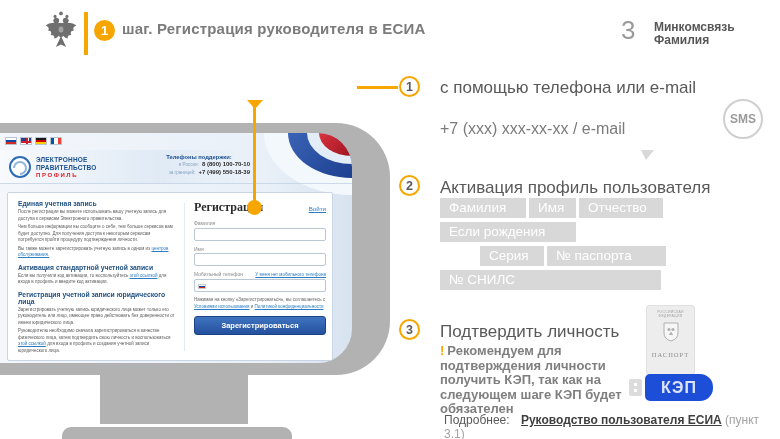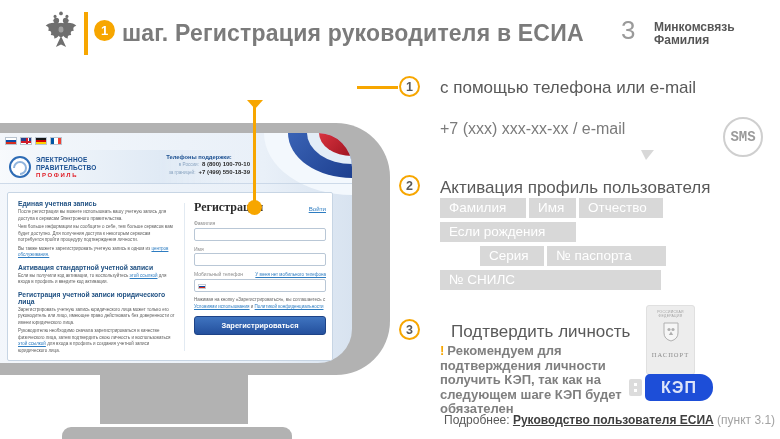--- a/index.html
+++ b/index.html
@@ -9,21 +9,21 @@
     overflow:hidden; font-family:"Liberation Sans", sans-serif;
   }
   .abs { position:absolute; }
 
   
   .eagle { left:44px; top:8px; width:34px; height:44px; }
   .hdr-bar { left:84px; top:12px; width:4px; height:43px; background:#F7A600; }
   .title-badge { left:94px; top:20px; width:21px; height:21px; border-radius:50%;
     background:#F7A600; color:#fff; font-weight:bold; font-size:13px;
     display:flex; align-items:center; justify-content:center; }
-  .page-title { left:122px; top:20px; font-size:23px; font-weight:bold; color:#7b7b7b; letter-spacing:.2px; }
+  .page-title { left:122px; top:20px; font-size:15px; font-weight:bold; color:#7b7b7b; letter-spacing:.2px; }
   .page-num { left:621px; top:15px; font-size:26px; color:#9a9a9a; }
   .ministry { left:654px; top:21px; font-size:12px; font-weight:bold; color:#565656; line-height:13px; }
 
   
   .url-banner { left:10px; top:72px; width:346px; height:29px; background:#F7A600;
     color:#fff; font-weight:bold; font-size:16.5px; display:flex; align-items:center;
     padding-left:17px; z-index:30; }
   .banner-tail { left:247px; top:100px; width:0; height:0; z-index:30;
     border-left:8px solid transparent; border-right:8px solid transparent; border-top:9px solid #F7A600; }
   .conn-h { left:357px; top:86px; width:41px; height:3px; background:#F7A600; z-index:30; }
@@ -96,30 +96,30 @@
   .reg-btn { margin-top:5px; height:19px; border:1px solid #1d4387; border-radius:3px;
     background:linear-gradient(#3f74c0,#24509d); color:#fff; font-weight:bold; font-size:7.5px;
     display:flex; align-items:center; justify-content:center; cursor:pointer; }
 
   
   .step-circle { left:399px; width:21px; height:21px; border:2.5px solid #F7A600; border-radius:50%;
     background:#fff; color:#5a5a5a; font-weight:bold; font-size:12.5px;
     display:flex; align-items:center; justify-content:center; z-index:20; }
   .sc1 { top:76px; } .sc2 { top:175px; } .sc3 { top:319px; }
   .step-text { left:440px; font-size:17px; color:#595959; line-height:22px; }
-  .st1 { top:77px; } .st2 { top:177px; } .st3 { top:321px;margin-left:11px; }
+  .st1 { top:77px; } .st2 { top:177px; } .st3 { top:321px; }
   .s1-phone { left:440px; top:120px; font-size:16px; color:#7b7b7b; }
 
   .code-badge { left:635px; top:124px; width:97px; height:26px; background:#d8d8d8;
     color:#fff; font-weight:bold; font-size:15.5px; line-height:26px; padding-left:10px; letter-spacing:.5px; }
   .badge-tail { left:641px; top:150px; width:0; height:0;
     border-left:5px solid transparent; border-right:8px solid transparent; border-top:10px solid #d8d8d8; }
-  .sms-circle { left:723px; top:117px; width:40px; height:40px; border-radius:50%;
-    background:#fff; border:2px solid #cfcfcf; color:#9a9a9a; font-weight:bold; font-size:14px;
-    display:flex; align-items:center; justify-content:center;font-family:Liberation Mono, monospace; }
+  .sms-circle { left:723px; top:99px; width:40px; height:40px; border-radius:50%;
+    background:#fff; border:2px solid #cfcfcf; color:#9a9a9a; font-weight:bold; font-size:12px;
+    display:flex; align-items:center; justify-content:center; }
 
   .fields { left:440px; top:198px; width:226px; }
   .frow { display:flex; gap:3px; margin-bottom:4px; }
   .fbox { height:20px; background:#d8d8d8; color:#fff; font-size:13.5px; line-height:20px; padding-left:9px; }
   .w-last{width:86px;} .w-first{width:47px;} .w-mid{width:84px;}
   .w-birth{width:136px;} .w-series{width:77px;margin-left:40px;} .w-pass{width:144px;} .w-snils{width:221px;}
 
   .s3-note { left:440px; top:344px; width:214px; font-size:13px; font-weight:bold; color:#7f7f7f; line-height:14.5px; }
   .warn { color:#F7A600; margin-right:3px; }
 
@@ -131,21 +131,21 @@
 
   .kep-plug { left:629px; top:379px; width:13px; height:17px; background:#dcdcdc; border-radius:2px;
     display:flex; flex-direction:column; align-items:center; justify-content:center; gap:3px; }
   .kep-plug i { width:3px; height:3px; background:#fff; display:block; }
   .kep-body { left:645px; top:374px; width:68px; height:27px; background:#1d4ed8;
     border-radius:5px 13px 13px 5px; color:rgba(255,255,255,.85); font-weight:bold; font-size:16px;
     letter-spacing:1px; display:flex; align-items:center; justify-content:center; }
 
   
   .footer { left:444px; top:413px; font-size:12px; color:#595959; }
-  .f-link { font-weight:bold; color:#3f3f3f; text-decoration:underline; cursor:pointer; }
+  .f-link { font-weight:bold; color:#3f3f3f; text-decoration:underline; cursor:pointer;margin-left:8px; }
   .f-suffix { color:#a3a3a3; }
 </style>
 </head>
 <body>
 
 <div class="slide">
 
   <svg class="abs eagle" viewBox="0 0 40 46" fill="#6f6f6f">
     <circle cx="20" cy="3.5" r="2.2"></circle>
       <circle cx="13" cy="7" r="1.8"></circle>

